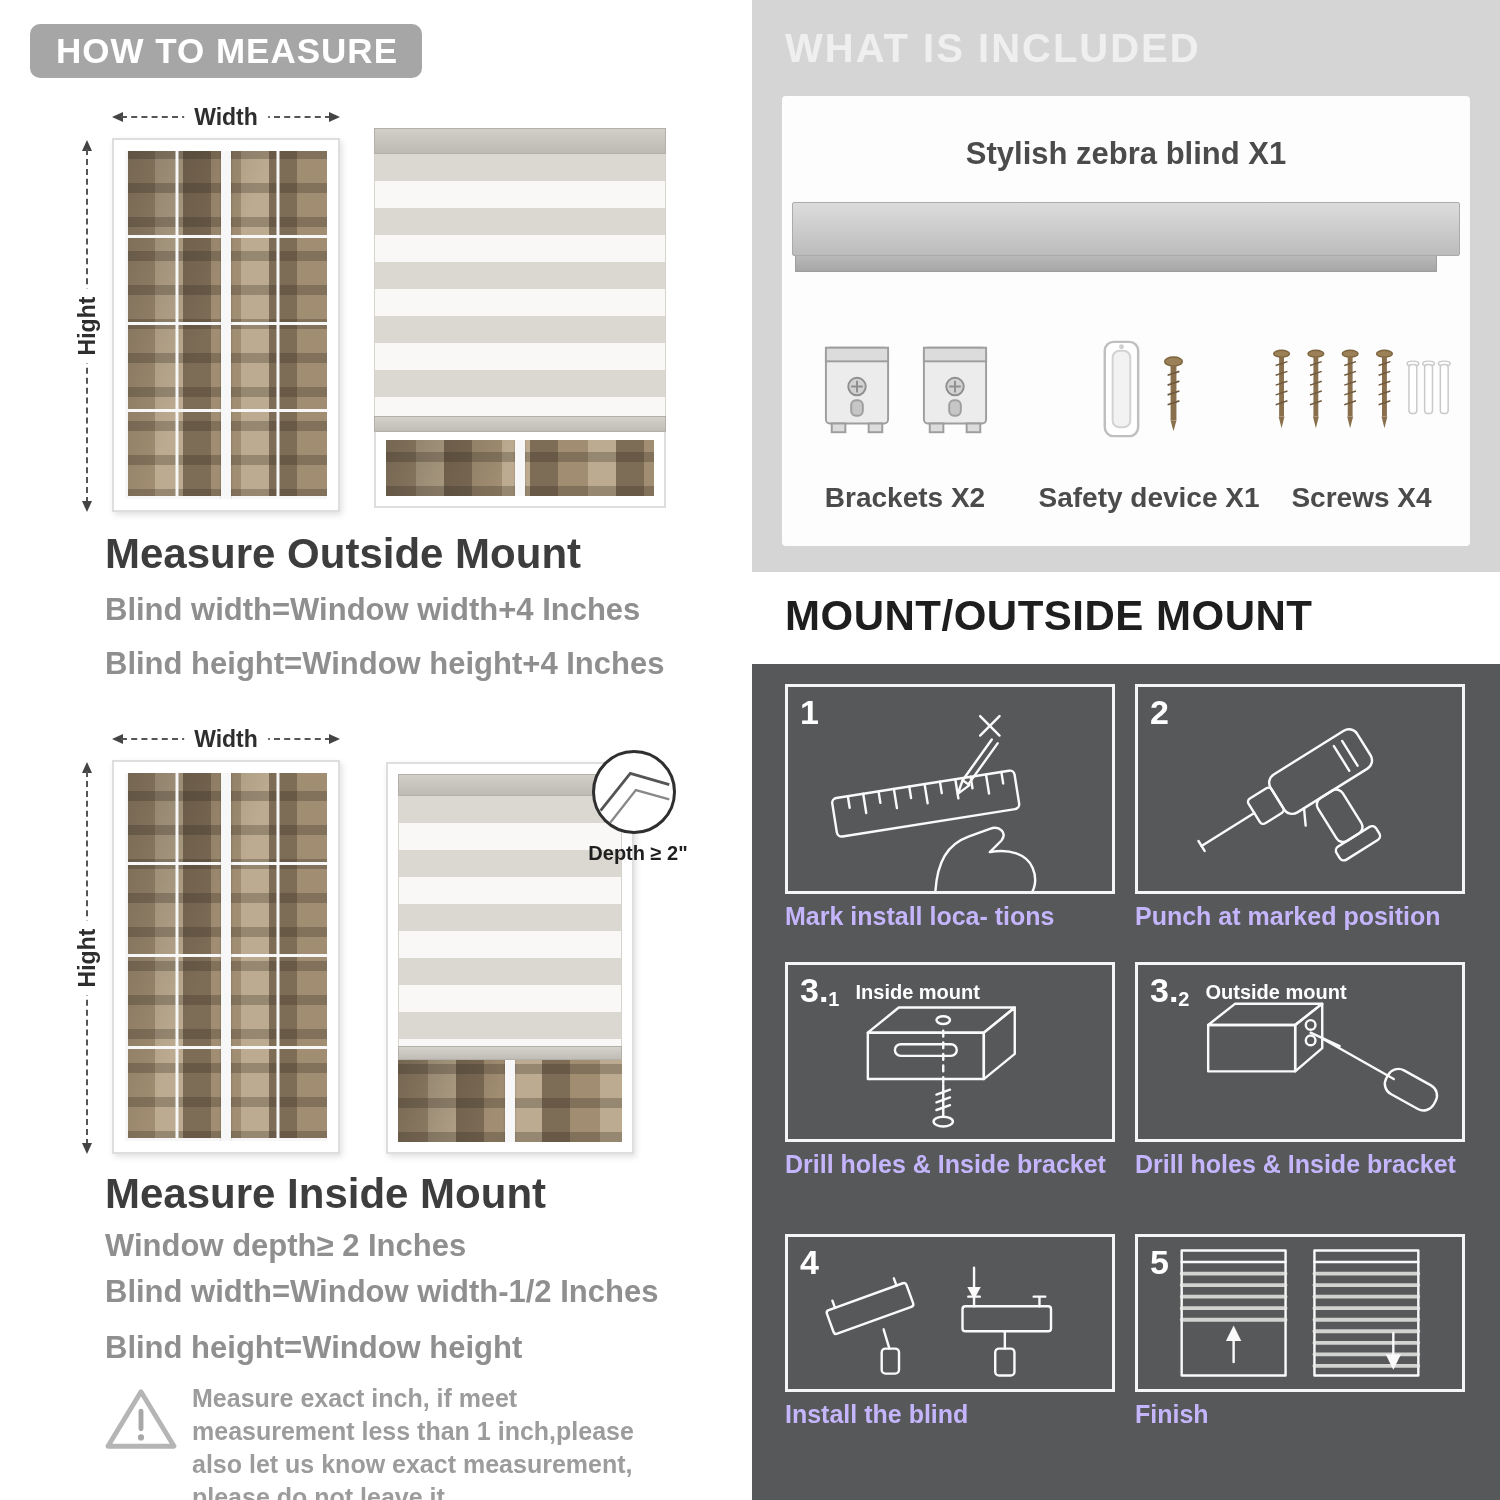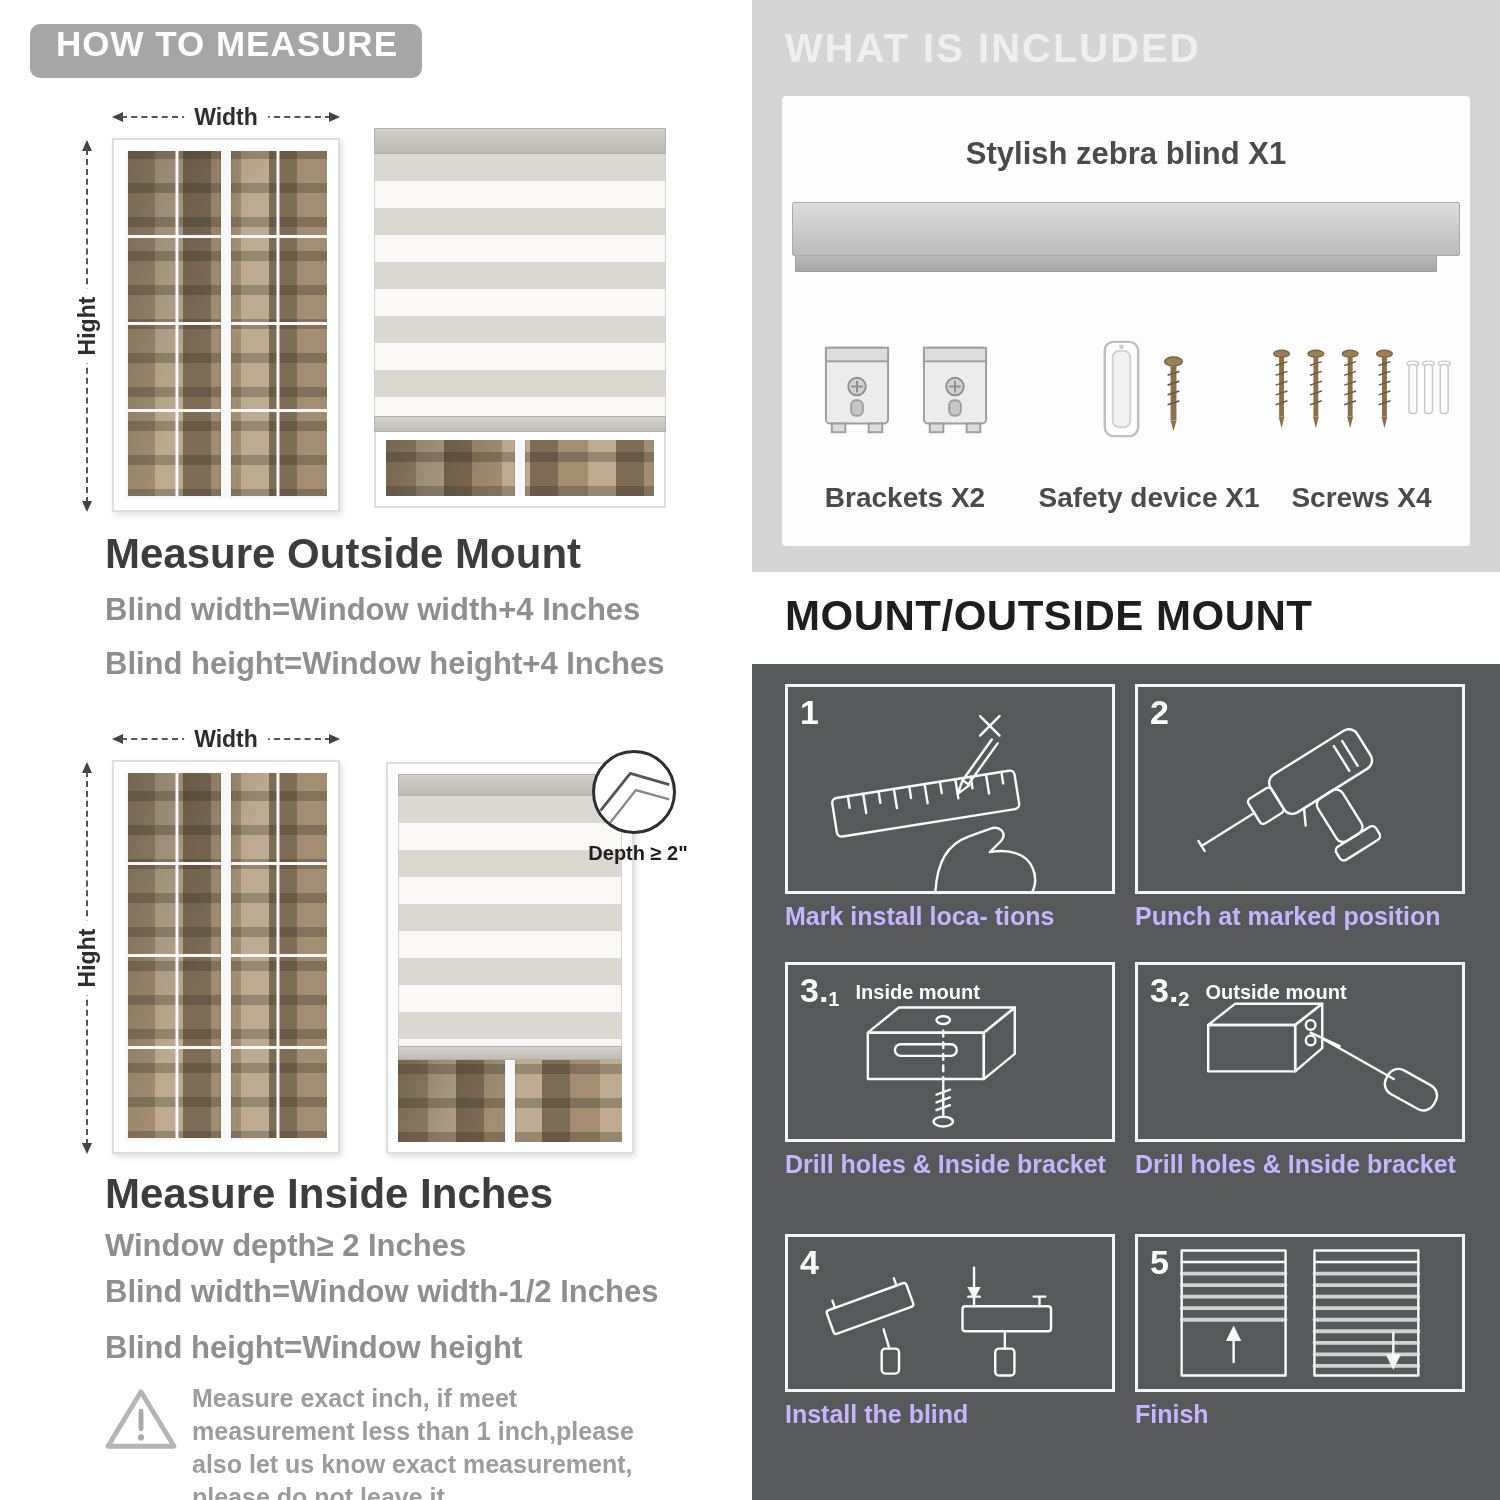--- a/index.html
+++ b/index.html
@@ -2,21 +2,21 @@
 <html><head>
 <meta charset="utf-8">
 <style>
   * { margin:0; padding:0; box-sizing:border-box; }
   body { font-family:"Liberation Sans", sans-serif; background:#fff; }
   .page { position:relative; width:1500px; height:1500px; background:#fff; overflow:hidden; }
 
   
   .badge-how { position:absolute; left:30px; top:24px; width:392px; height:54px;
     background:#a6a6a6; border-radius:10px; color:#fff; font-weight:bold; font-size:35px;
-    letter-spacing:1px; display:flex; padding-left:26px; }
+    letter-spacing:1px; display:flex; align-items:center; padding-left:26px; }
 
   .window-frame { position:absolute; background:#fff; border:2px solid #dedede;
     box-shadow:2px 3px 6px rgba(0,0,0,0.12); padding:11px; }
   .window-photo { position:relative; width:100%; height:100%; overflow:hidden;
     background:
       linear-gradient(110deg, rgba(35,28,20,0.35), rgba(0,0,0,0) 45%),
       repeating-linear-gradient(0deg, rgba(50,42,32,0.28) 0 10px, rgba(0,0,0,0) 10px 34px),
       repeating-linear-gradient(90deg, #a08d72 0 30px, #bcab90 30px 58px, #7d6c56 58px 86px); }
   .window-grid { position:absolute; inset:0;
     background-image:
@@ -164,21 +164,21 @@
   </div>
 
   <div class="depth-circle" style="left:592px; top:750px;">
     <svg viewBox="0 0 84 84" width="78" height="78">
       <path d="M6,62 L38,22 L80,34" stroke="#555" fill="none" stroke-width="3"></path>
       <path d="M14,78 L44,40 L80,50" stroke="#888" fill="none" stroke-width="2.5"></path>
     </svg>
   </div>
   <div class="depth-label" style="left:578px; top:842px; width:120px; text-align:center;">Depth ≥ 2"</div>
 
-  <div class="h-measure" style="left:105px; top:1170px;">Measure Inside Inches</div>
+  <div class="h-measure" style="left:105px; top:1170px;">Measure Inside Mount</div>
   <div class="p-measure" style="left:105px; top:1228px;">Window depth≥ 2 Inches</div>
   <div class="p-measure" style="left:105px; top:1274px;">Blind width=Window width-1/2 Inches</div>
   <div class="p-measure" style="left:105px; top:1330px;">Blind height=Window height</div>
 
   <div class="warn-icon" style="left:102px; top:1384px;">
     <svg viewBox="0 0 80 72" width="78" height="70">
       <path d="M40,8 L74,64 L6,64 Z" stroke="#b5b5b5" stroke-width="5" fill="none" stroke-linejoin="round"></path>
       <path d="M40,28 v18" stroke="#a8a8a8" stroke-width="5" stroke-linecap="round"></path>
       <circle cx="40" cy="55" r="3.2" fill="#a8a8a8"></circle>
     </svg>

